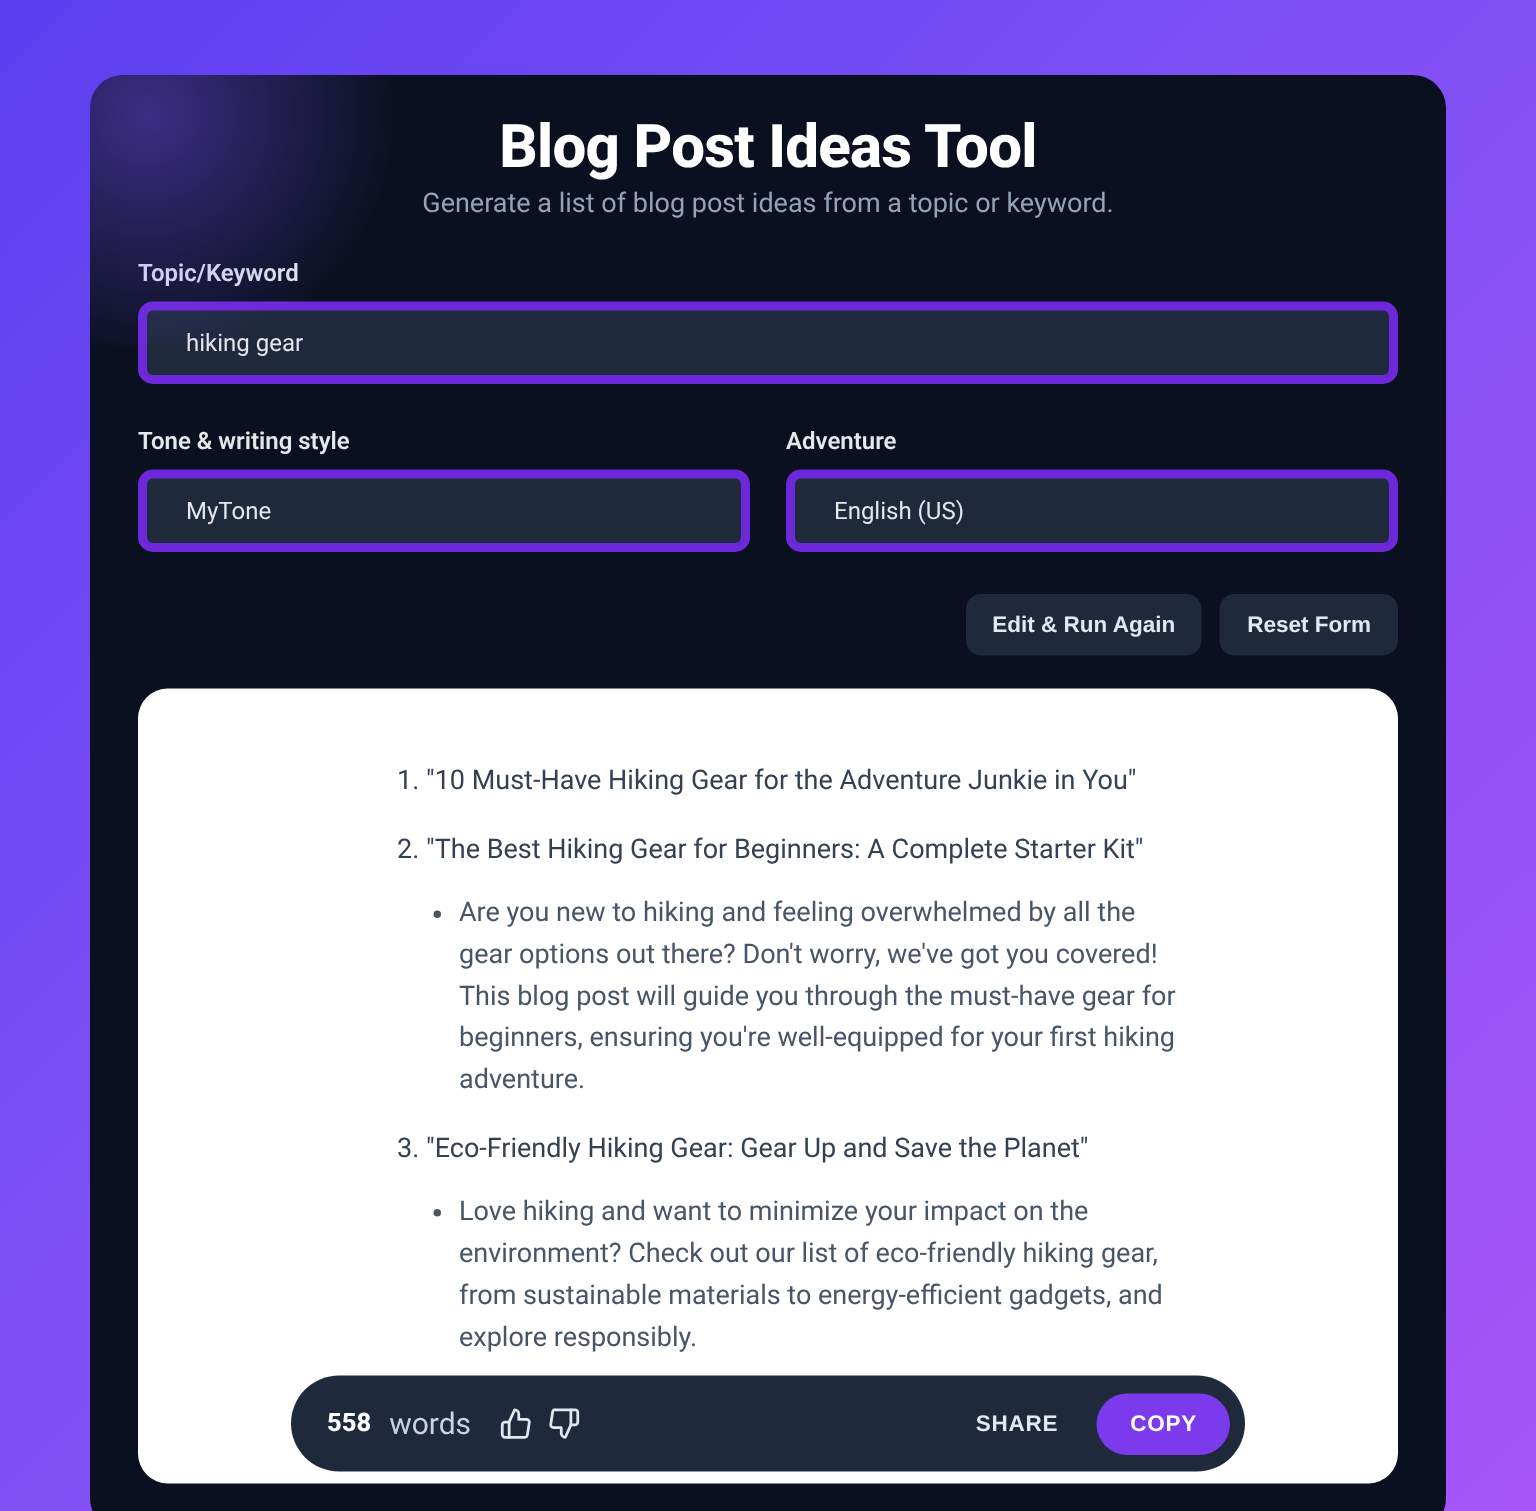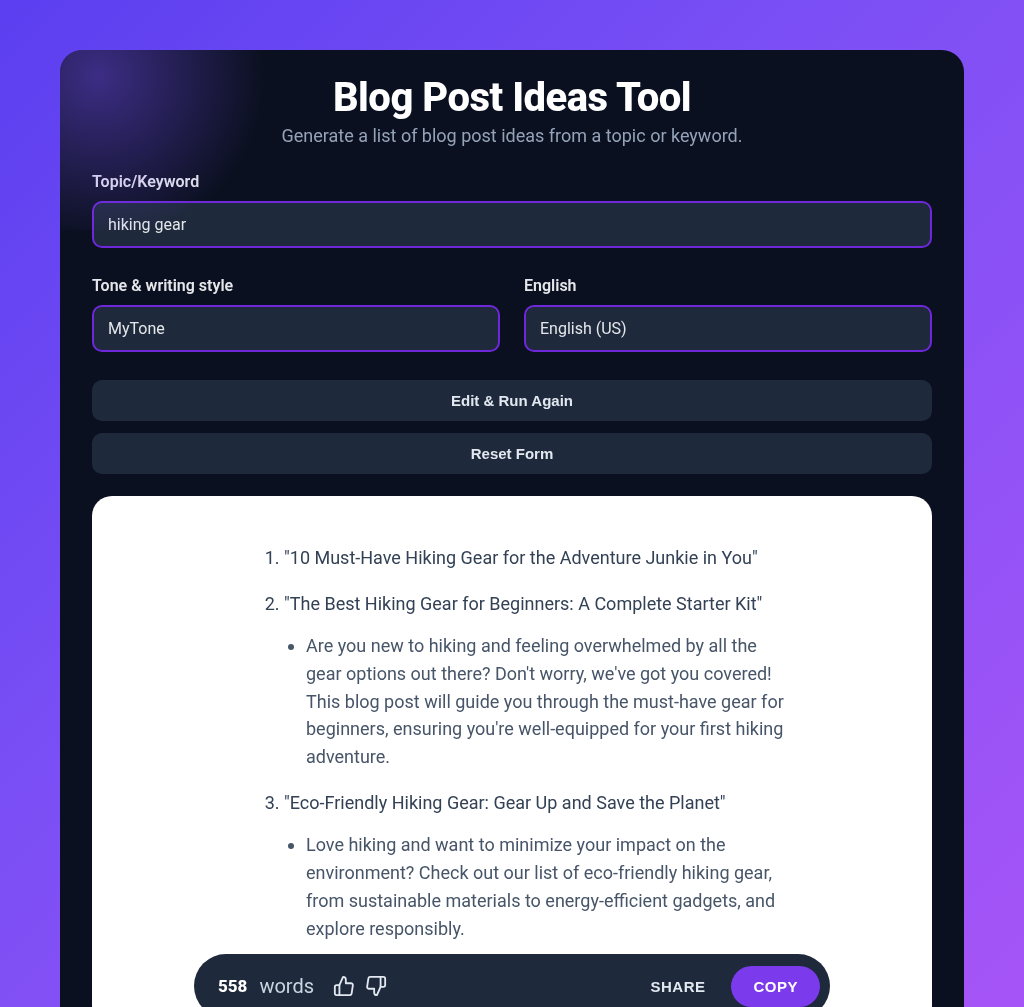--- a/index.html
+++ b/index.html
@@ -42,40 +42,39 @@
 }
 .field-label {
   color: #e5e7eb;
   font-size: 16px;
   font-weight: 600;
   margin-bottom: 10px;
 }
 .input, .select {
   width: 100%;
   background: #1e293b;
-  border: 2px solid #6d28d9;
+  border: 6px solid #6d28d9;
   color: #e5e7eb;
   border-radius: 10px;
-  padding: 12px 14px;
+  padding: 12px 26px;
   font-size: 16px;
   font-family: inherit;
 }
 .field-full { margin-bottom: 28px; }
 .row {
   display: flex;
   gap: 24px;
 }
 .col { flex: 1; }
 .actions {
   display: flex;
   justify-content: flex-end;
   gap: 12px;
   margin-top: 28px;
   margin-bottom: 22px;
-  flex-direction: column;
 }
 .btn {
   background: #1e293b;
   color: #e2e8f0;
   border: none;
   border-radius: 10px;
   padding: 12px 18px;
   font-size: 15px;
   font-weight: 600;
   cursor: pointer;
@@ -178,21 +177,21 @@
   </div>
 
   <div class="row">
     <div class="col">
       <div class="field-label">Tone &amp; writing style</div>
       <div class="select-wrap">
         <input class="select" value="MyTone" style="">
       </div>
     </div>
     <div class="col">
-      <div class="field-label">English</div>
+      <div class="field-label">Adventure</div>
       <div class="select-wrap">
         <input class="select" value="English (US)" style="">
       </div>
     </div>
   </div>
 
   <div class="actions">
     <button class="btn">Edit &amp; Run Again</button>
     <button class="btn">Reset Form</button>
   </div>

